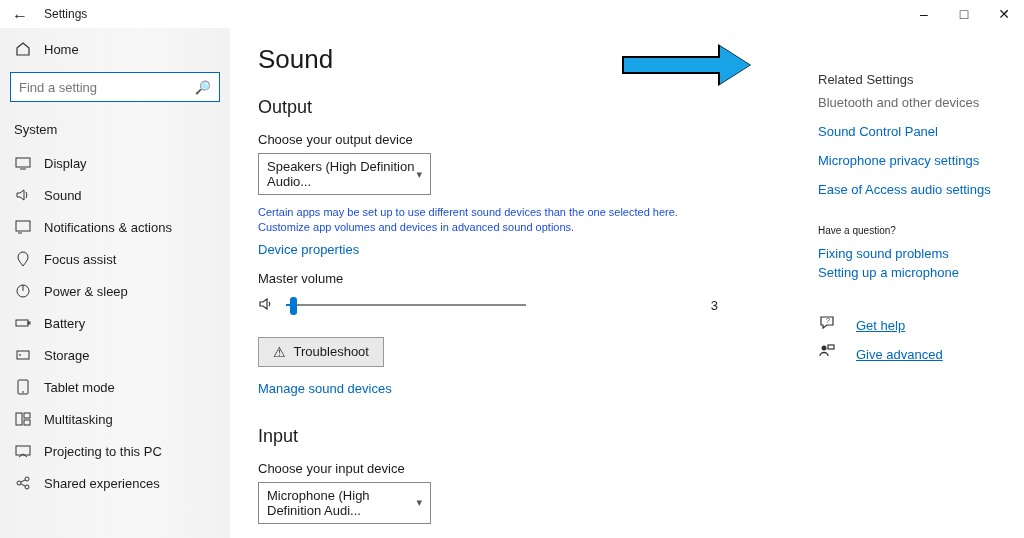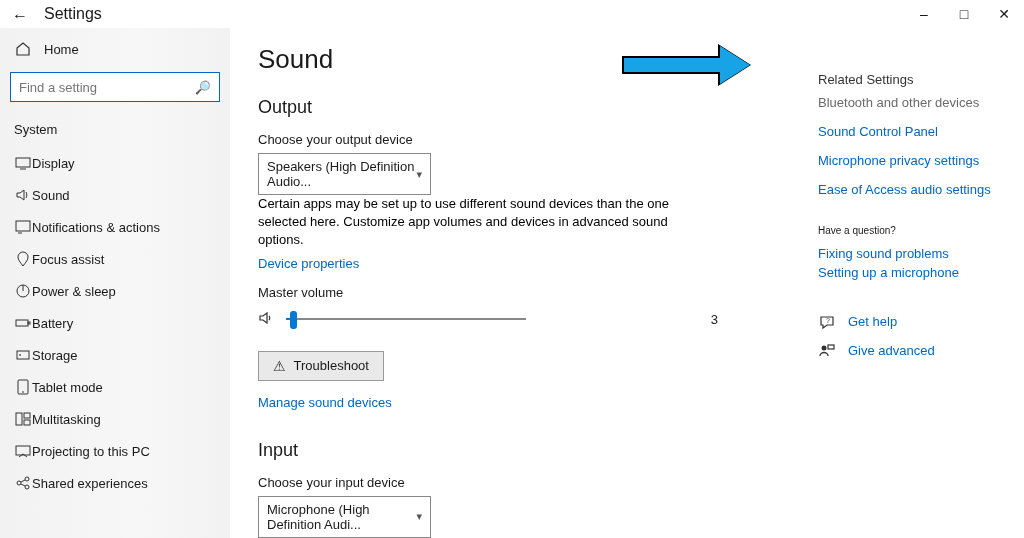--- a/index.html
+++ b/index.html
@@ -1,70 +1,70 @@
 <!DOCTYPE html>
 <html><head>
 <meta charset="utf-8">
 <style>
   * { box-sizing: border-box; margin: 0; padding: 0; font-family: "Segoe UI", Arial, sans-serif; }
   body { width: 1024px; height: 538px; background: #fff; overflow: hidden; color: #1a1a1a; font-size: 13px; }
 
   
   .titlebar { height: 28px; display: flex; align-items: center; border-bottom: 0px solid #e5e5e5; }
   .titlebar .back { width: 40px; text-align: center; font-size: 16px; cursor: pointer; }
-  .titlebar .title { font-size: 16px; padding-left: 4px; }
+  .titlebar .title { font-size: 12px; padding-left: 4px; }
   .titlebar .spacer { flex: 1; }
   .titlebar .winbtn { width: 40px; text-align: center; font-size: 14px; cursor: pointer; }
 
   
   .content { display: flex; height: calc(100% - 28px); }
   .sidebar { width: 230px; background: linear-gradient(90deg, #f2f2f2 0%, #f7f7f7 60%, #f2f2f2 100%); padding-top: 6px; }
   .sidebar .home-row { display: flex; align-items: center; gap: 12px; padding: 7px 14px; cursor: pointer; }
   .sidebar .icon { width: 18px; text-align: center; display: inline-flex; justify-content: center; }
 
   .searchbox { margin: 8px 10px 14px 10px; border: 1px solid #0067c0; background: #fff; display: flex; align-items: center; height: 30px; padding: 0 8px; }
   .searchbox input { flex: 1; border: none; outline: none; font-size: 13px; background: transparent; }
   .searchbox .sicon { color: #0067c0; font-size: 13px; transform: scaleX(-1); }
 
   .section-label { font-weight: 400; padding: 6px 14px 10px 14px; }
 
-  .nav-item { display: flex; align-items: center; padding: 8px 14px; cursor: pointer; }
+  .nav-item { display: flex; align-items: center; gap: 12px; padding: 8px 14px; cursor: pointer; }
   .nav-item .icon svg { width: 16px; height: 16px; }
 
   
   .main { flex: 1; padding: 16px 28px; display: flex; }
   .main-left { width: 470px; }
   .main-right { flex: 1; padding-left: 90px; padding-top: 28px; position: relative; }
 
   .page-title { font-size: 26px; font-weight: 400; margin-bottom: 22px; }
   .section-title { font-size: 18px; font-weight: 400; margin-bottom: 14px; }
   .field-label { font-size: 13px; margin-bottom: 6px; }
 
   .select-box { width: 173px; border: 1px solid #888; padding: 5px 8px; display: flex; align-items: center; justify-content: space-between; background: #fff; cursor: pointer; font-size: 13px; }
   .select-box .chev { font-size: 11px; color: #555; }
 
-  .desc { color: #000000; font-size: 13px; line-height: 1.4; max-width: 430px; }
+  .desc { color: #1d4ed8; font-size: 11px; margin-top: 10px; line-height: 1.4; max-width: 430px; }
   .link { color: #0067c0; font-size: 13px; cursor: pointer; margin-top: 12px; display: inline-block; }
   .link-block { display:block; margin-top:6px; margin-bottom:4px; }
 
   .volume-row { margin-top: 10px; display: flex; align-items: center; gap: 12px; }
   .vol-icon { font-size: 14px; }
   .slider-track { width: 240px; height: 2px; background: #888; position: relative; }
   .slider-fill { position: absolute; left: 0; top: 0; height: 2px; background: #0078d4; }
   .slider-thumb { position: absolute; top: -7px; width: 7px; height: 18px; background: #0078d4; border-radius: 3px; }
   .vol-value { margin-left: auto; width: 30px; text-align: right; padding-right: 10px;}
 
   .troubleshoot-btn { margin-top: 22px; border: 1px solid #999; background: #e9e9e9; padding: 6px 14px; display: inline-flex; align-items: center; gap: 8px; cursor: pointer; font-size: 13px; }
   .troubleshoot-btn .warn { font-size: 14px; }
 
   .related-title { font-size: 13px; font-weight: 400; margin-bottom: 8px; color: #333; }
   .related-sub { font-size: 13px; color: #6a6a6a; margin-bottom: 14px; }
   .related-link { color: #0067c0; font-size: 13px; display: block; margin-bottom: 14px; cursor: pointer; }
   .q-title { font-size: 10px; margin-top: 28px; margin-bottom: 10px; }
-  .help-row { display: flex; align-items: flex-start; gap: 12px; margin-top: 10px; color: #0067c0; font-size: 13px; cursor: pointer; }
+  .help-row { display: flex; align-items: flex-end; gap: 20px; margin-top: 10px; color: #0067c0; font-size: 13px; cursor: pointer; text-decoration: underline; }
   .help-row .hicon { color: #333; width: 18px; text-align: center; }
 
   
   .arrow-annotation {
     position: absolute;
     top: 4px;
     left: -106px;
   }
   .arrow-shape {
     width: 140px; height: 34px; position: relative;

